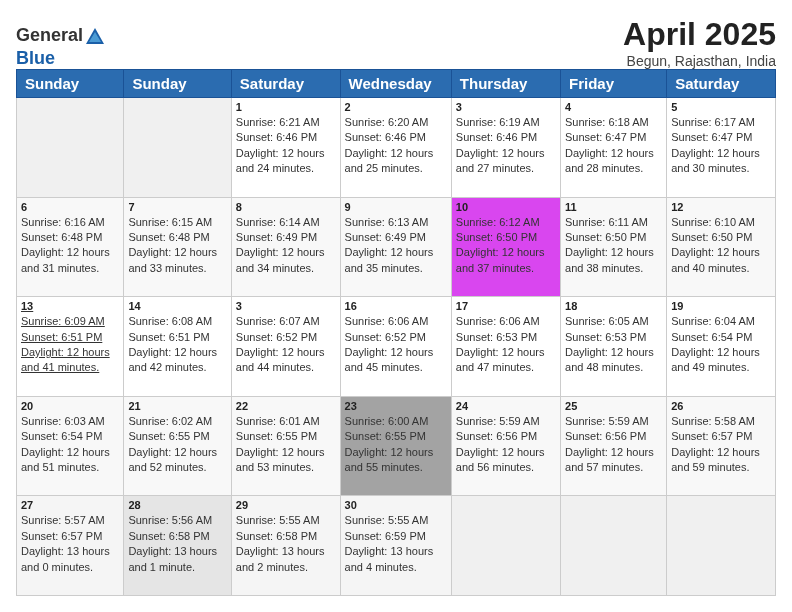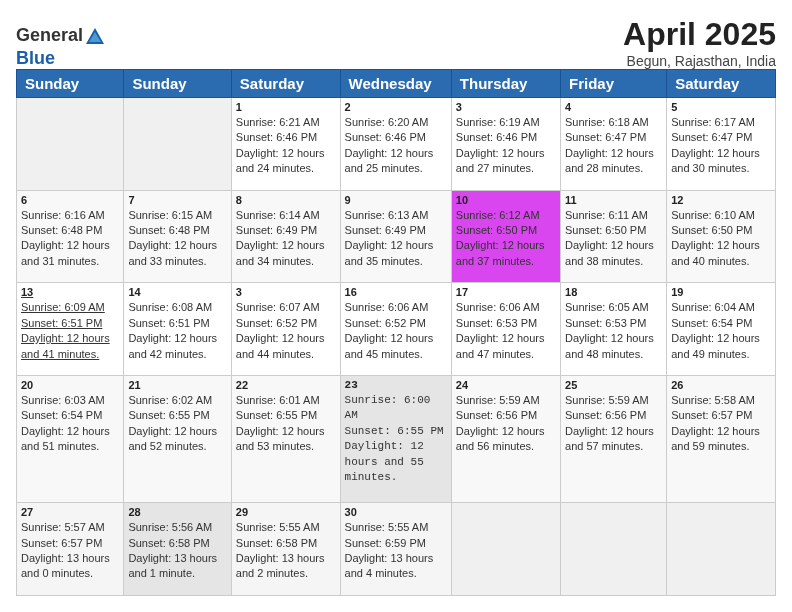--- a/index.html
+++ b/index.html
@@ -202,21 +202,21 @@
             <div class="day-detail">Sunrise: 6:03 AM<br>Sunset: 6:54 PM<br>Daylight: 12 hours and 51 minutes.</div>
           </td>
           <td style="background: rgb(248, 248, 248);">
             <span class="day-number">21</span>
             <div class="day-detail">Sunrise: 6:02 AM<br>Sunset: 6:55 PM<br>Daylight: 12 hours and 52 minutes.</div>
           </td>
           <td style="background: rgb(248, 248, 248);">
             <span class="day-number">22</span>
             <div class="day-detail">Sunrise: 6:01 AM<br>Sunset: 6:55 PM<br>Daylight: 12 hours and 53 minutes.</div>
           </td>
-          <td style="background: #e5e5e5; font-family: Liberation Mono, monospace;">
+          <td style="background: #a3a3a3;">
             <span class="day-number">23</span>
             <div class="day-detail">Sunrise: 6:00 AM<br>Sunset: 6:55 PM<br>Daylight: 12 hours and 55 minutes.</div>
           </td>
           <td style="background: rgb(248, 248, 248);">
             <span class="day-number">24</span>
             <div class="day-detail">Sunrise: 5:59 AM<br>Sunset: 6:56 PM<br>Daylight: 12 hours and 56 minutes.</div>
           </td>
           <td style="background: rgb(248, 248, 248);">
             <span class="day-number">25</span>
             <div class="day-detail">Sunrise: 5:59 AM<br>Sunset: 6:56 PM<br>Daylight: 12 hours and 57 minutes.</div>

